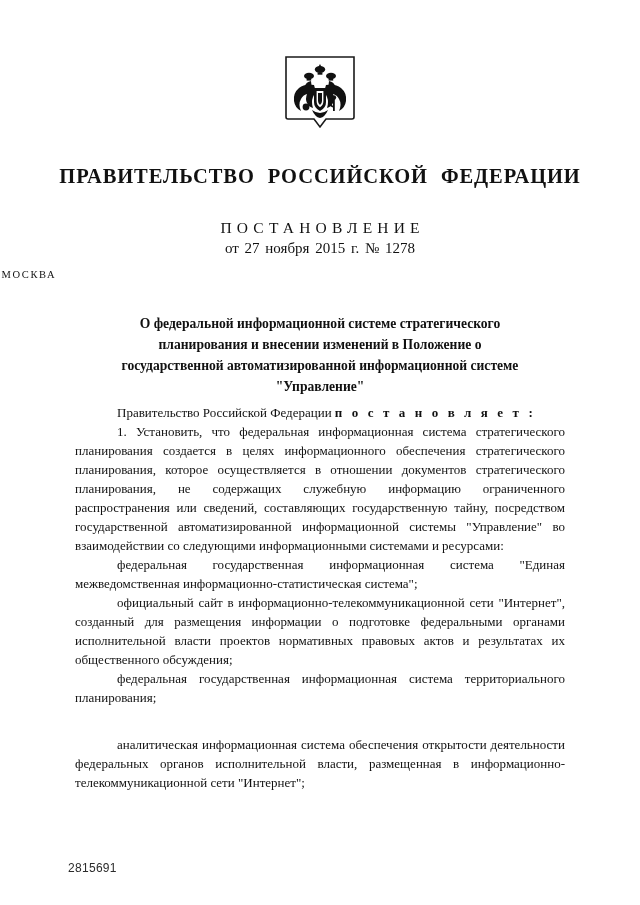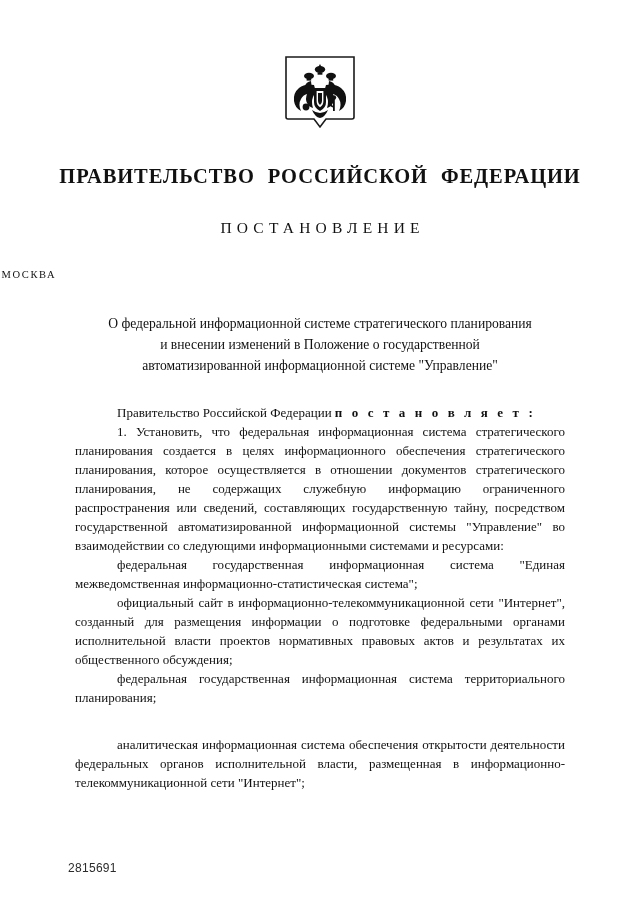--- a/index.html
+++ b/index.html
@@ -85,21 +85,21 @@
   }
 
   
   .subject {
     position: absolute;
     left: 108px;
     width: 424px;
     top: 313px;
     text-align: center;
     font-size: 13.6px;
-    font-weight: normal;
+    font-weight: bold;
     line-height: 21px;
   }
 
   
   .body {
     position: absolute;
     left: 75px;
     width: 490px;
     top: 403px;
     font-size: 13px;
@@ -176,20 +176,21 @@
           <path d="M46 48 q3 2 4 5 q-3 -1 -5 -3 z"></path>
         </g>
       </svg>
     </div>
   </div>
 
   <div class="gov-title">ПРАВИТЕЛЬСТВО РОССИЙСКОЙ ФЕДЕРАЦИИ</div>
 
   <div class="doc-kind">ПОСТАНОВЛЕНИЕ</div>
 
+  <div class="doc-date">от 27 ноября 2015 г.  №  1278</div>
 
   <div class="doc-city">МОСКВА</div>
 
   <div class="subject">О федеральной информационной системе стратегического планирования и внесении изменений в Положение о государственной автоматизированной информационной системе "Управление"</div>
 
   <div class="body">
     <p><span>Правительство Российской Федерации </span><span class="spaced-bold">п о с т а н о в л я е т :</span></p>
 
     <p>1. Установить, что федеральная информационная система стратегического планирования создается в целях информационного обеспечения стратегического планирования, которое осуществляется в отношении документов стратегического планирования, не содержащих служебную информацию ограниченного распространения или сведений, составляющих государственную тайну, посредством государственной автоматизированной информационной системы "Управление" во взаимодействии со следующими информационными системами и ресурсами:</p>
 

